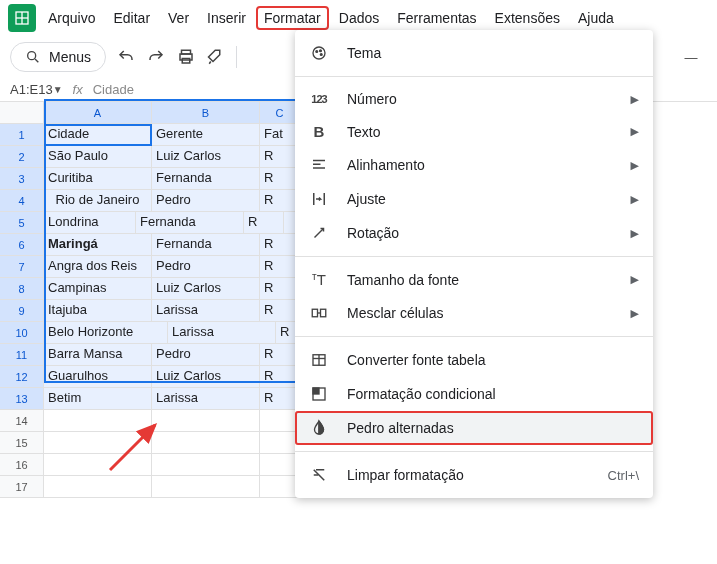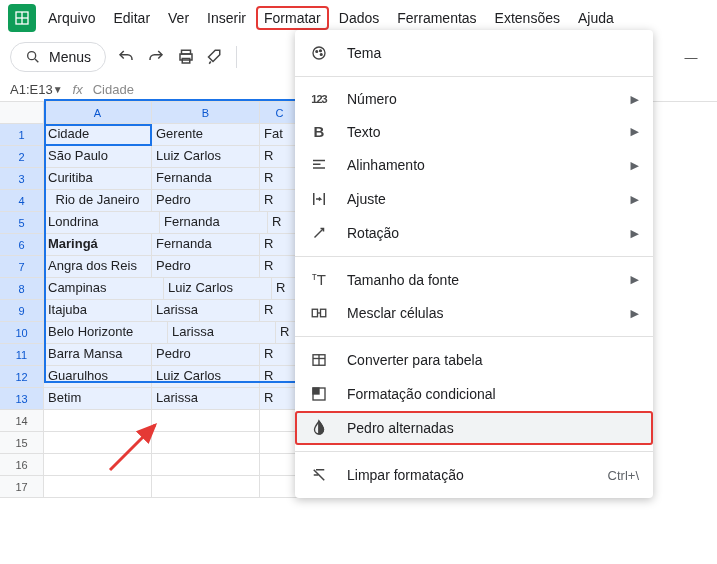--- a/index.html
+++ b/index.html
@@ -151,21 +151,21 @@
       <div class="row-h sel">4</div>
       <div class="cell sel" style="width: 108px; text-align: center;">Rio de Janeiro</div>
       <div class="cell sel" style="width: 108px;">Pedro</div>
       <div class="cell sel" style="width: 40px;">R</div>
       <div class="cell sel" style="width: 40px;"></div>
       <div class="cell sel" style="width: 40px;"></div>
       <div class="cell" style="width: 120px;"></div>
     </div>
     <div class="row">
       <div class="row-h sel">5</div>
-      <div class="cell sel" style="width: 116px;">Londrina</div>
+      <div class="cell sel" style="width: 92px;">Londrina</div>
       <div class="cell sel" style="width: 108px;">Fernanda</div>
       <div class="cell sel" style="width: 40px;">R</div>
       <div class="cell sel" style="width: 40px;"></div>
       <div class="cell sel" style="width: 40px;"></div>
       <div class="cell" style="width: 120px;"></div>
     </div>
     <div class="row">
       <div class="row-h sel">6</div>
       <div class="cell sel" style="width: 108px; font-weight: bold;">Maringá</div>
       <div class="cell sel" style="width: 108px;">Fernanda</div>
@@ -178,21 +178,21 @@
       <div class="row-h sel">7</div>
       <div class="cell sel" style="width: 108px;">Angra dos Reis</div>
       <div class="cell sel" style="width: 108px;">Pedro</div>
       <div class="cell sel" style="width: 40px;">R</div>
       <div class="cell sel" style="width: 40px;"></div>
       <div class="cell sel" style="width: 40px;"></div>
       <div class="cell" style="width: 120px;"></div>
     </div>
     <div class="row">
       <div class="row-h sel">8</div>
-      <div class="cell sel" style="width: 120px;">Campinas</div>
+      <div class="cell sel" style="width: 108px;">Campinas</div>
       <div class="cell sel" style="width: 108px;">Luiz Carlos</div>
       <div class="cell sel" style="width: 40px;">R</div>
       <div class="cell sel" style="width: 40px;"></div>
       <div class="cell sel" style="width: 40px;"></div>
       <div class="cell" style="width: 120px;"></div>
     </div>
     <div class="row">
       <div class="row-h sel">9</div>
       <div class="cell sel" style="width: 108px;">Itajuba</div>
       <div class="cell sel" style="width: 108px;">Larissa</div>
@@ -358,21 +358,21 @@
     </div>
     <div class="dd-sep"></div>
     <div class="dd-item">
       <span class="dd-icon">
         <svg width="18" height="18" viewBox="0 0 24 24" stroke="#444" stroke-width="1.8" fill="none">
           <rect x="4" y="5" width="16" height="14"></rect>
           <line x1="4" y1="10" x2="20" y2="10"></line>
           <line x1="12" y1="5" x2="12" y2="19"></line>
         </svg>
       </span>
-      <span class="dd-label">Converter para tabela</span>
+      <span class="dd-label">Converter fonte tabela</span>
     </div>
     <div class="dd-item">
       <span class="dd-icon">
         <svg width="18" height="18" viewBox="0 0 24 24" stroke="#444" stroke-width="1.8" fill="none">
           <rect x="4" y="4" width="16" height="16"></rect>
           <rect x="4" y="4" width="8" height="8" fill="#444"></rect>
         </svg>
       </span>
       <span class="dd-label">Formatação condicional</span>
     </div>

